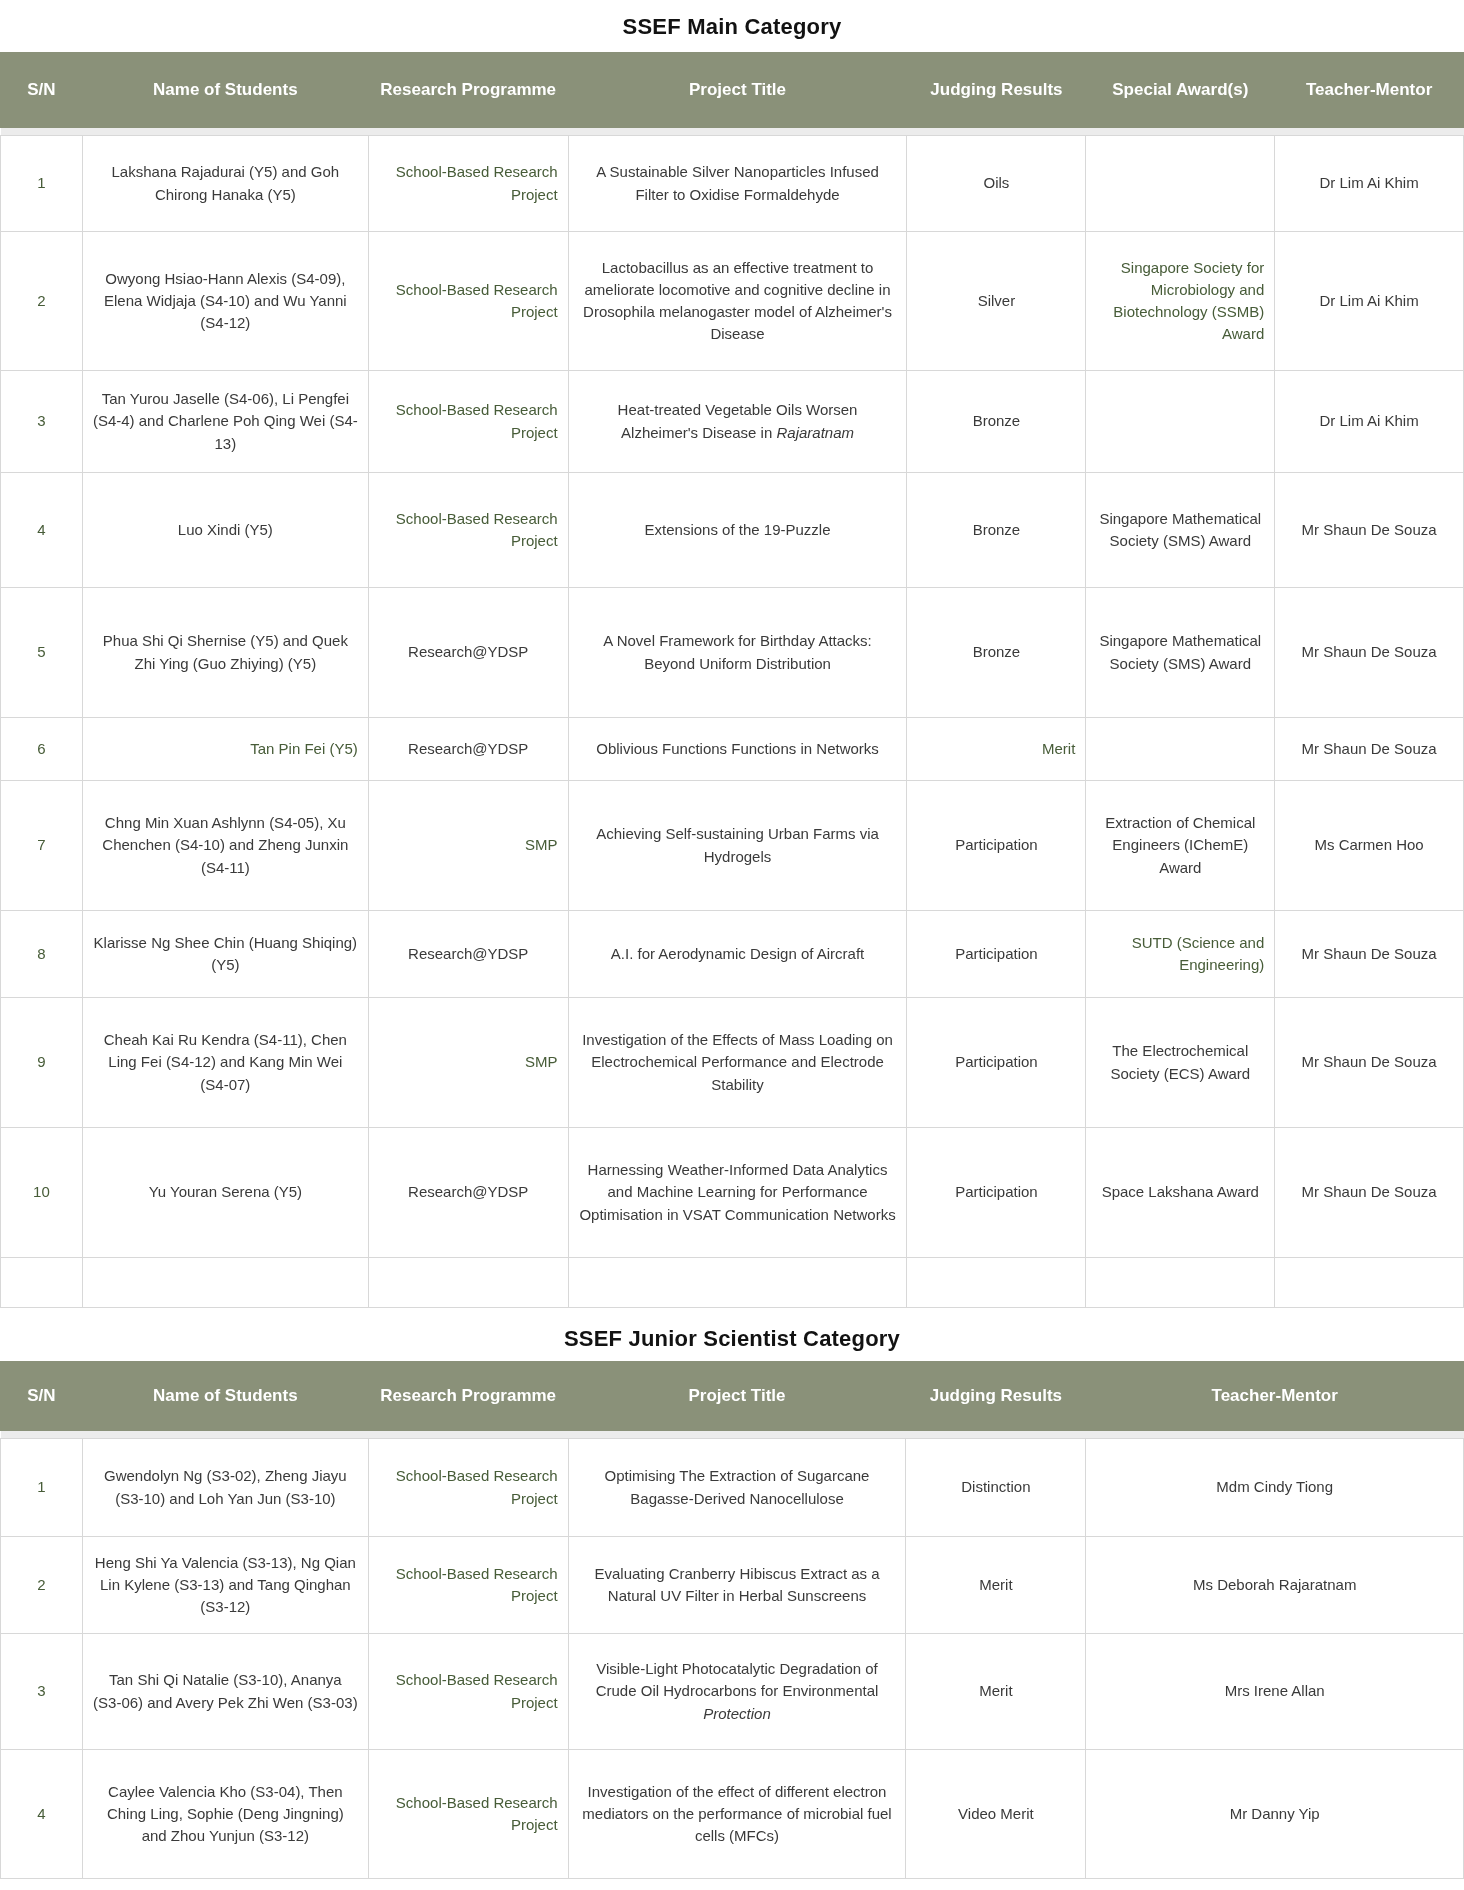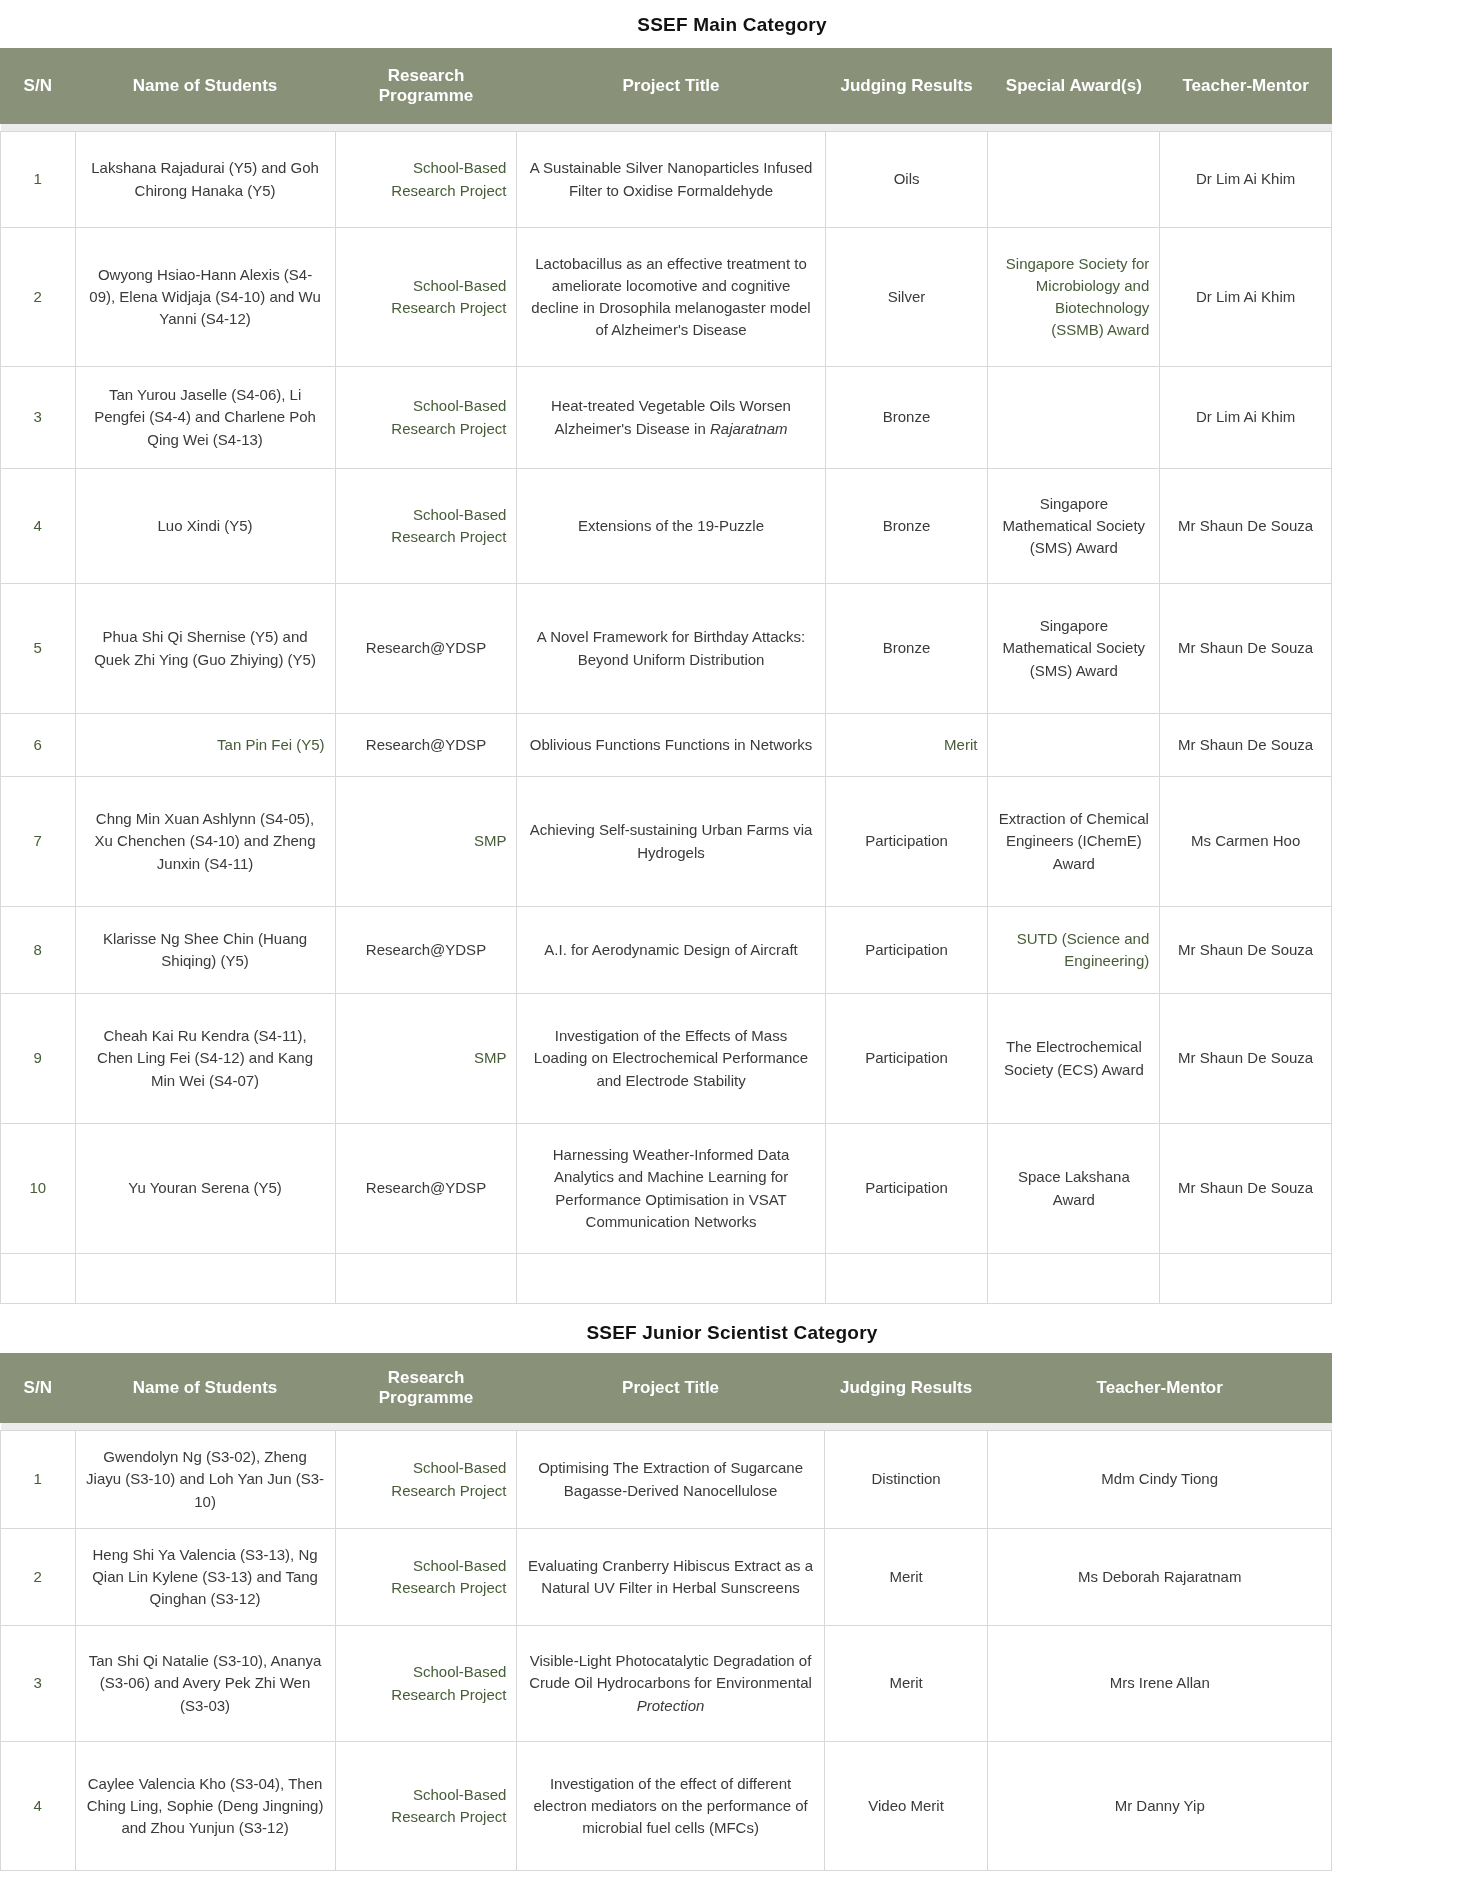--- a/index.html
+++ b/index.html
@@ -14,27 +14,27 @@
   html,body{margin:0;padding:0;}
   body{
     width:1464px;height:1890px;overflow:hidden;
     background:var(--page-bg);
     font-family:"Liberation Sans", sans-serif;
     -webkit-font-smoothing:antialiased;
   }
   .section-title{
     margin:8px;padding:0;
     text-align:center;
-    font-size:19px;font-weight:bold;color:#121212;
+    font-size:22px;font-weight:bold;color:#121212;
     letter-spacing:.2px;
   }
   #title-1{margin-top:14px;margin-bottom:12px;}
   #title-2{margin-top:18px;margin-bottom:9px;}
   table{
-    width:1332px;
+    width:1464px;
     border-collapse:collapse;
     table-layout:fixed;
   }
   th{
     background:var(--header-bg);
     color:var(--header-text);
     font-size:17px;font-weight:bold;
     text-align:center;vertical-align:middle;
     padding:8px 10px;
     border:1px solid var(--header-bg);

